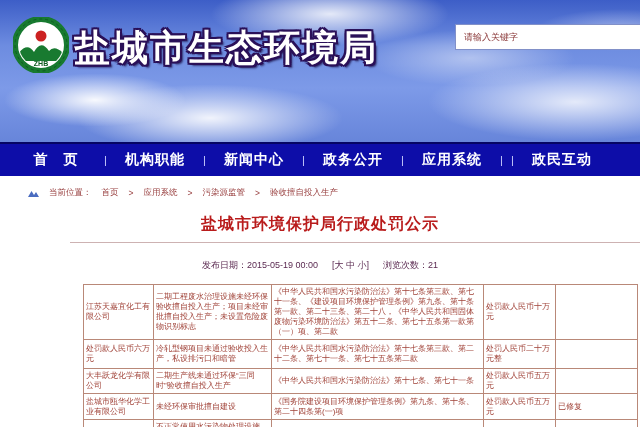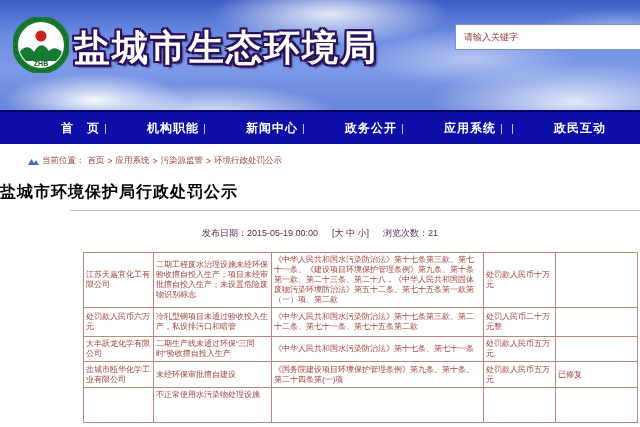--- a/index.html
+++ b/index.html
@@ -4,21 +4,21 @@
 <style>
   html,body { margin:0; padding:0; }
   body {
     width:640px; height:427px; overflow:hidden; background:#fff;
     font-family:"Liberation Sans","DejaVu Sans",sans-serif;
     position:relative;
   }
 
   
   .banner {
-    position:relative; height:110px; overflow:hidden;
+    position:relative; height:142px; overflow:hidden;
     background:
       radial-gradient(ellipse 130px 38px at 95px 100px,  rgba(255,255,255,.95), rgba(255,255,255,0) 70%),
       radial-gradient(ellipse 170px 45px at 330px 14px,  rgba(255,255,255,.85), rgba(255,255,255,0) 70%),
       radial-gradient(ellipse 210px 55px at 575px 102px, rgba(255,255,255,.80), rgba(255,255,255,0) 70%),
       radial-gradient(ellipse 150px 40px at 470px 58px,  rgba(255,255,255,.45), rgba(255,255,255,0) 70%),
       radial-gradient(ellipse 190px 48px at 210px 118px, rgba(255,255,255,.90), rgba(255,255,255,0) 70%),
       radial-gradient(ellipse 120px 30px at 620px 30px,  rgba(255,255,255,.40), rgba(255,255,255,0) 70%),
       linear-gradient(180deg,#3d5ec7 0%,#6d8ce0 32%,#7d9ae8 62%,#6785da 100%);
   }
   .logo { position:absolute; left:13px; top:17px; width:56px; height:56px; }
@@ -36,38 +36,38 @@
     font-size:9px; color:#8b3a3a; padding:0 4px 0 8px; outline:none;
   }
   .search-box::placeholder { color:#8b3a3a; opacity:1; }
 
   
   .nav {
     height:34px; background:#0d0da8; border-top:2px solid #050563; box-sizing:border-box;
     display:flex; align-items:center; padding-left:12px; overflow:hidden; white-space:nowrap;
   }
   .nav-item {
-    flex:none; width:88px; text-align:right; color:#fff;
-    font-size:12px; font-weight:bold; letter-spacing:1px; cursor:pointer;
+    flex:none; width:88px; text-align:center; color:#fff;
+    font-size:14px; font-weight:bold; letter-spacing:1px; cursor:pointer;
   }
   .nav-sep { flex:none; width:11px; text-align:center; color:#cfd4ff; font-size:11px; }
 
   
   .breadcrumb {
     margin:11px 0 0 28px; font-size:8.5px; color:#994040;
-    display:flex; align-items:center; gap:3px; white-space:nowrap;
+    display:flex; align-items:center; gap:10px; white-space:nowrap;
   }
   .crumb { cursor:pointer; }
   .crumb-sep { color:#994040; }
   .home-icon { width:11px; height:9px; display:inline-block; }
 
   
   .article-title {
-    margin-top:15px; 
-    font-size:16px; font-weight:bold; color:#000000; letter-spacing:1px;
+    margin-top:15px; text-align:center;
+    font-size:16px; font-weight:bold; color:#b91c1c; letter-spacing:1px;
   }
   .title-divider { margin:7px 0 0 70px; border-bottom:1px solid #cdb2b2; height:0; }
   .meta-line {
     margin-top:16px; text-align:center; font-size:9px; color:#5a2950; white-space:nowrap;
   }
   .meta-line .gap { display:inline-block; width:14px; }
   .font-size-widget { cursor:pointer; }
 
   
   table.penalty {
@@ -124,21 +124,21 @@
   <svg class="home-icon" viewBox="0 0 11 9">
     <path d="M0,8 L3.5,2 L6,6 L8,3 L11,8 Z" fill="#4a6cc0"></path>
   </svg>
   <span>当前位置：</span>
   <span class="crumb">首页</span>
   <span class="crumb-sep">&gt;</span>
   <span class="crumb">应用系统</span>
   <span class="crumb-sep">&gt;</span>
   <span class="crumb">污染源监管</span>
   <span class="crumb-sep">&gt;</span>
-  <span class="crumb">环境行政处罚公示</span>
+  <span class="crumb">验收擅自投入生产</span>
 </div>
 
 <div class="article-title">盐城市环境保护局行政处罚公示</div>
 <div class="title-divider"></div>
 <div class="meta-line">
   <span>发布日期：</span><span>2015-05-19 00:00</span><span class="gap"></span><span class="font-size-widget">[大 中 小]</span><span class="gap"></span><span>浏览次数：</span><span>21</span>
 </div>
 
 <table class="penalty">
   <colgroup>

